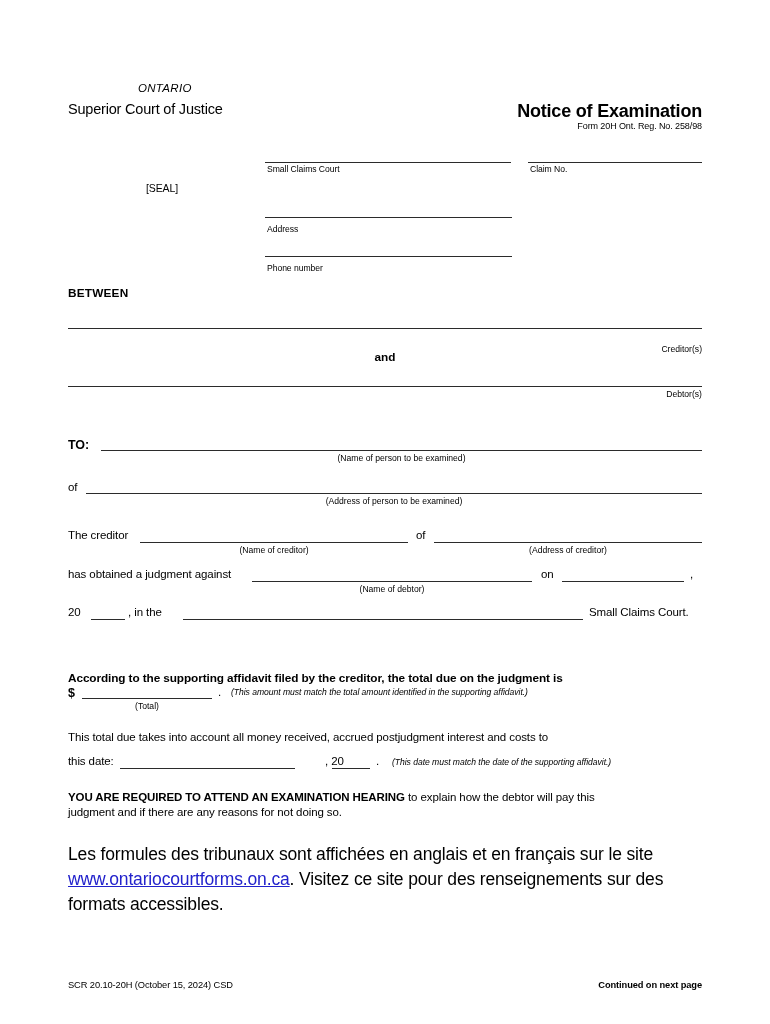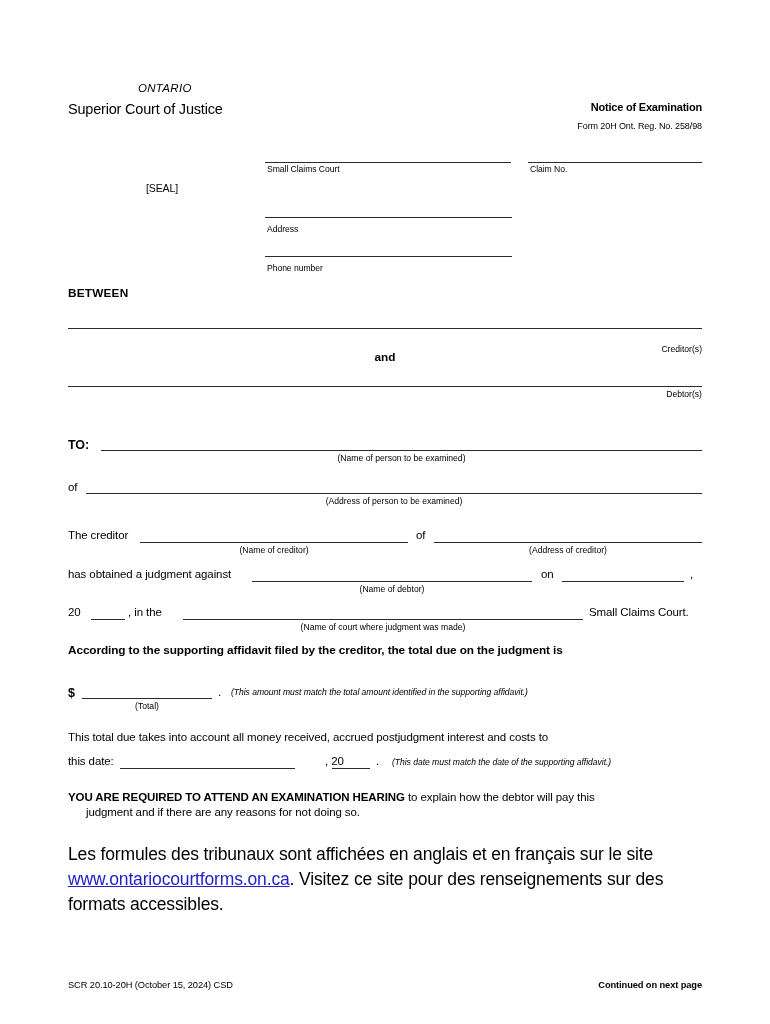--- a/index.html
+++ b/index.html
@@ -56,21 +56,21 @@
   .hdr-court {
     left: 0px;
     top: 101px;
     font-size: 14.5px;
     font-weight: normal;
     letter-spacing: -0.2px;
   }
   .hdr-notice {
     right: 0px;
     top: 101px;
-    font-size: 11px;
+    font-size: 18px;
     font-weight: bold;
     text-align: center;
     letter-spacing: -0.2px;
   }
   .hdr-formno {
     right: 0px;
     top: 121px;
     font-size: 9px;
     text-align: right;
   }
@@ -178,42 +178,41 @@
     <div class="cap" style="left:184px; top:584px; width:280px;">(Name of debtor)</div>
 
     <div class="t" style="left:473px; top:568px;">on</div>
     <div class="rule" style="left:494px; top:581px; width:122px;"></div>
     <div class="t" style="left:622px; top:568px;">,</div>
 
     <div class="t" style="left:0px; top:606px;">20</div>
     <div class="rule" style="left:23px; top:619px; width:34px;"></div>
     <div class="t" style="left:60px; top:606px;">, in the</div>
     <div class="rule" style="left:115px; top:619px; width:400px;"></div>
-    <div class="cap" style="left:115px; top:622px; width:400px;">(Name of court where judgment was made)</div>
     <div class="t" style="left:521px; top:606px;">Small Claims Court.</div>
 
-    <div class="t bold" style="left:0px; top:644px; font-size:11.8px;text-align:center;">According to the supporting affidavit filed by the creditor, the total due on the judgment is</div>
+    <div class="t bold" style="left:0px; top:672px; font-size:11.8px;text-align:center;">According to the supporting affidavit filed by the creditor, the total due on the judgment is</div>
 
     <div class="t bold" style="left:0px; top:686px; font-size:12.5px;">$</div>
     <div class="rule" style="left:14px; top:698px; width:130px;"></div>
     <div class="t" style="left:150px; top:686px;">.</div>
     <div class="cap" style="left:14px; top:701px; width:130px;">(Total)</div>
     <div class="t small ital" style="left:163px; top:687px;">(This amount must match the total amount identified in the supporting affidavit.)</div>
 
     <div class="t" style="left:0px; top:731px;">This total due takes into account all money received, accrued postjudgment interest and costs to</div>
 
     <div class="t" style="left:0px; top:755px;text-align:center;">this date:</div>
     <div class="rule" style="left:52px; top:768px; width:175px;"></div>
     <div class="t" style="left:232px; top:755px;margin-left:25px;">, 20</div>
     <div class="rule" style="left:264px; top:768px; width:38px;"></div>
     <div class="t" style="left:308px; top:755px;">.</div>
     <div class="t small ital" style="left:324px; top:757px;">(This date must match the date of the supporting affidavit.)</div>
 
     <div class="t" style="left:0px; top:791px;"><span class="bold">YOU ARE REQUIRED TO ATTEND AN EXAMINATION HEARING</span><span> to explain how the debtor will pay this</span></div>
-    <div class="t" style="left:18px; top:806px;">judgment and if there are any reasons for not doing so.</div>
+    <div class="t" style="left:0px; top:806px;">judgment and if there are any reasons for not doing so.</div>
 
     <div class="fr-block"><span>Les formules des tribunaux sont affichées en anglais et en français sur le site </span><a class="fr-link" href="#">www.ontariocourtforms.on.ca</a><span>. Visitez ce site pour des renseignements sur des formats accessibles.</span></div>
 
     <div class="t ftr-left">SCR 20.10-20H (October 15, 2024) CSD</div>
     <div class="t ftr-right">Continued on next page</div>
 
   </div>
 </div>
 
 </body></html>

